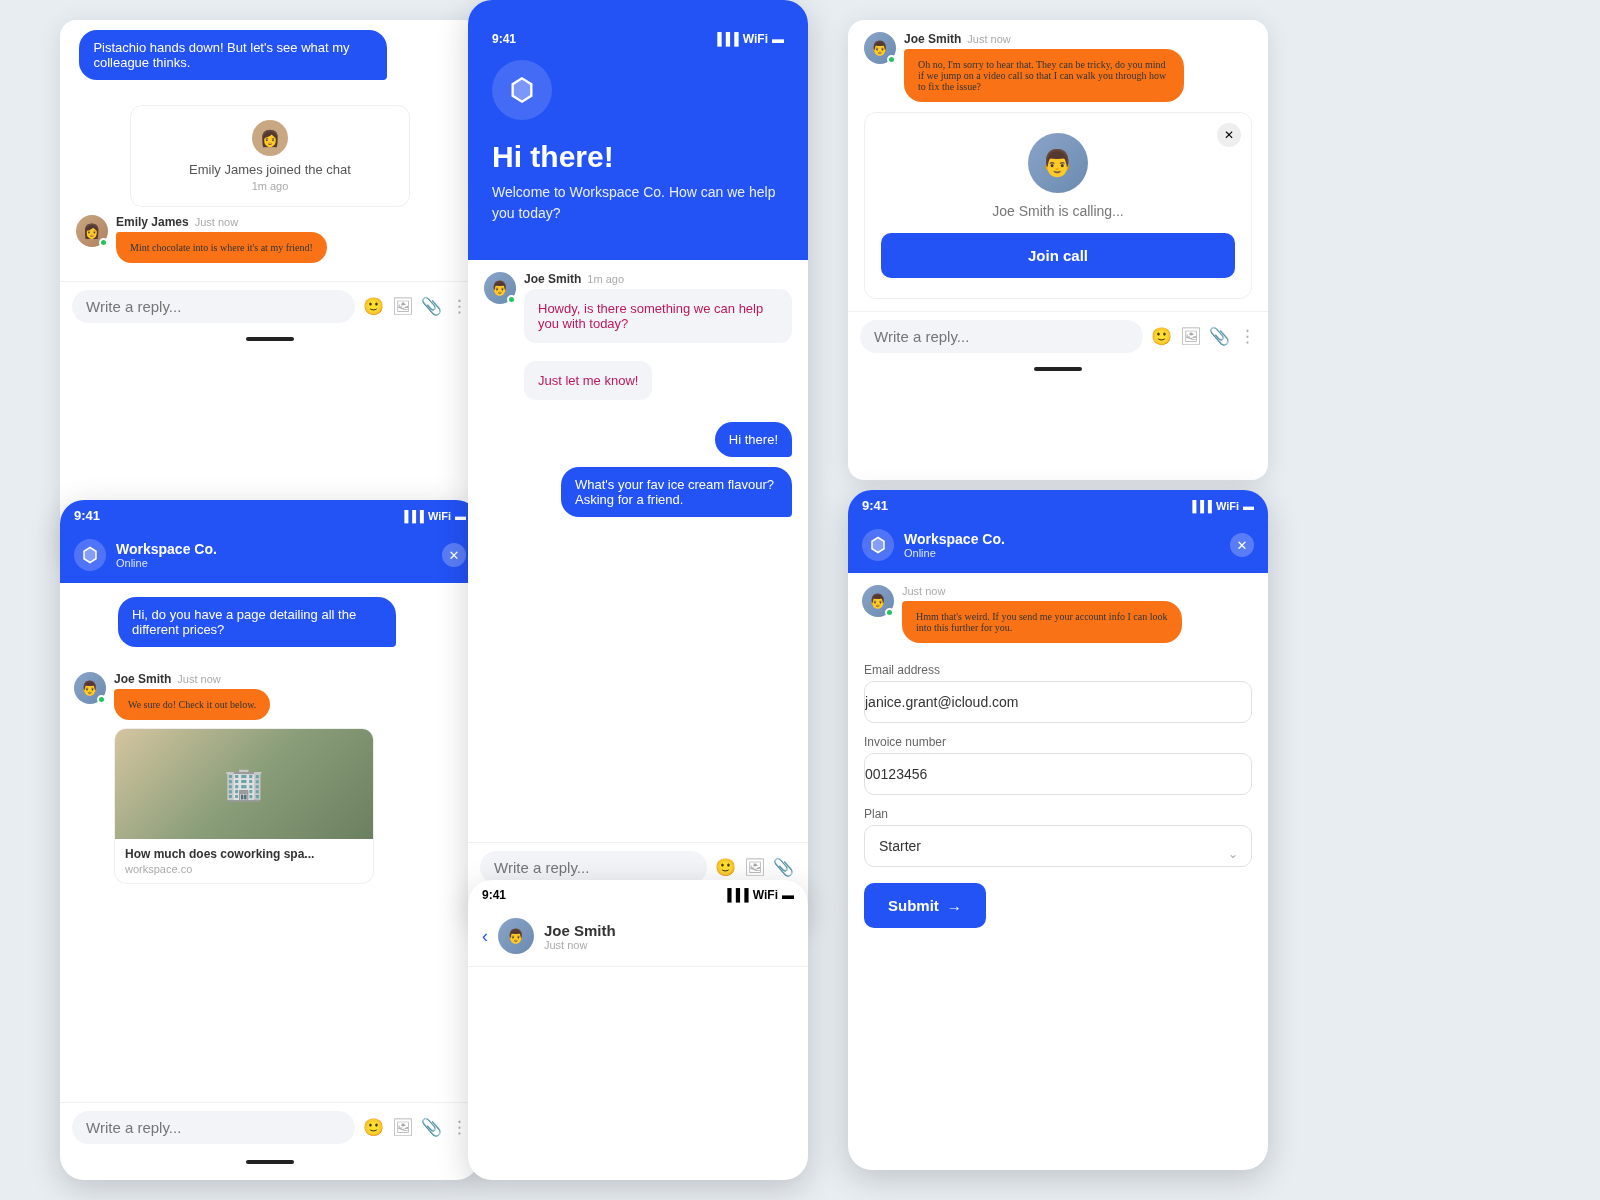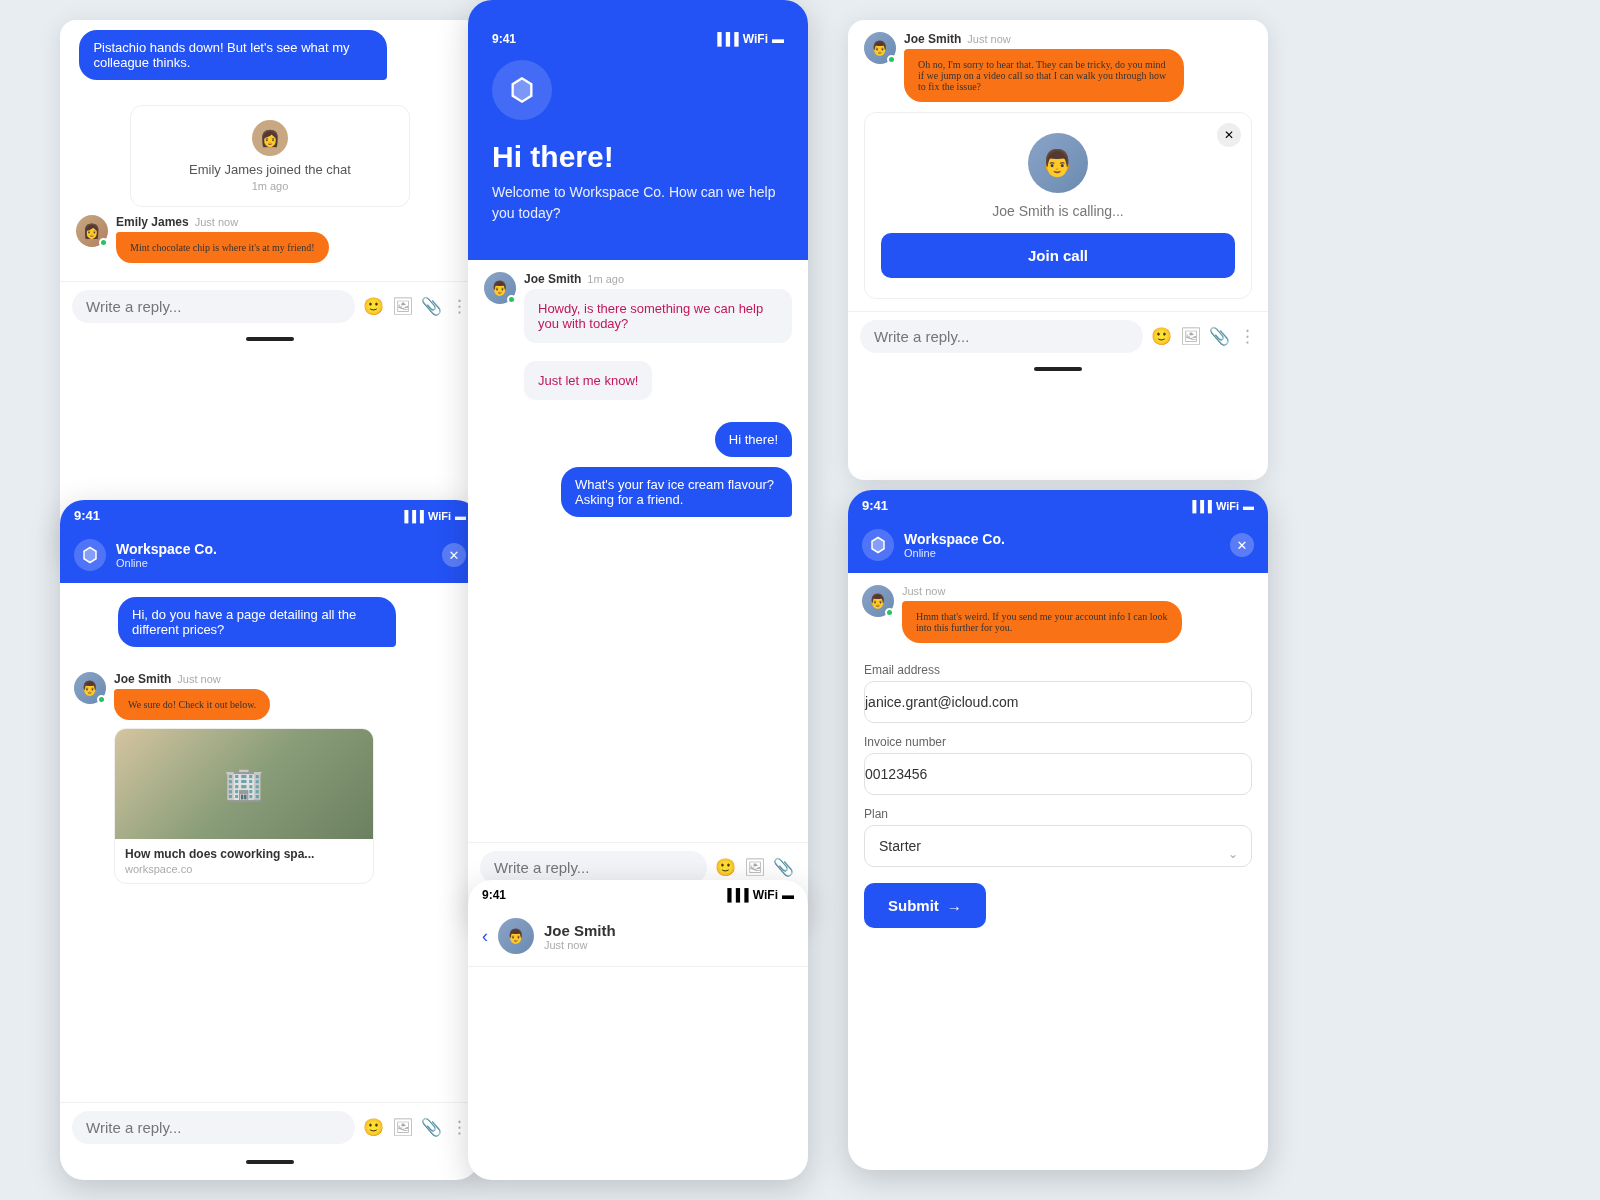--- a/index.html
+++ b/index.html
@@ -290,21 +290,21 @@
 
     <div class="agent-msg-row">
       <div class="agent-avatar avatar-emily">
         👩<div class="online-dot"></div>
       </div>
       <div>
         <div style="display:flex;gap:6px;align-items:baseline;margin-bottom:3px;">
           <span class="agent-name">Emily James</span>
           <span class="agent-time">Just now</span>
         </div>
-        <div class="msg-bubble">Mint chocolate chip is where it's at my friend!</div>
+        <div class="msg-bubble">Mint chocolate into is where it's at my friend!</div>
       </div>
     </div>
   </div>
 
   <div class="reply-bar">
     <input class="reply-input" type="text" placeholder="Write a reply..." style="">
     <span class="reply-icon">🙂</span>
     <span class="reply-icon">🖼</span>
     <span class="reply-icon">📎</span>
     <span class="reply-icon">⋮</span>

